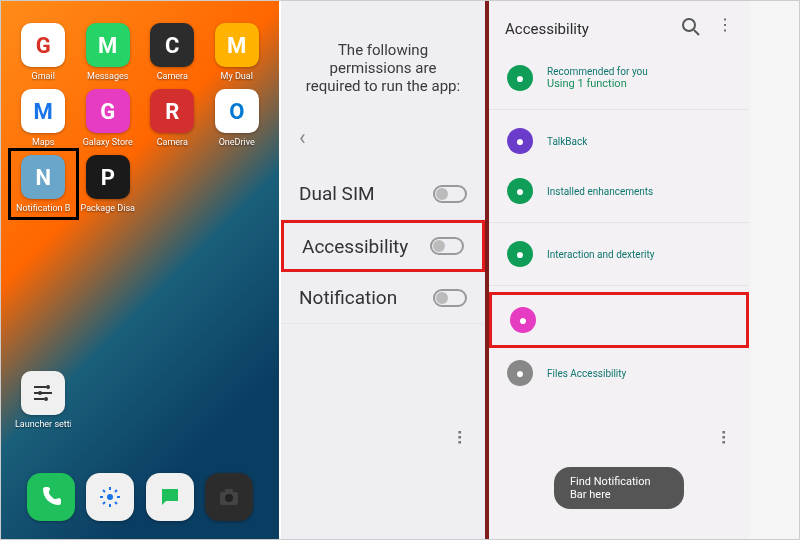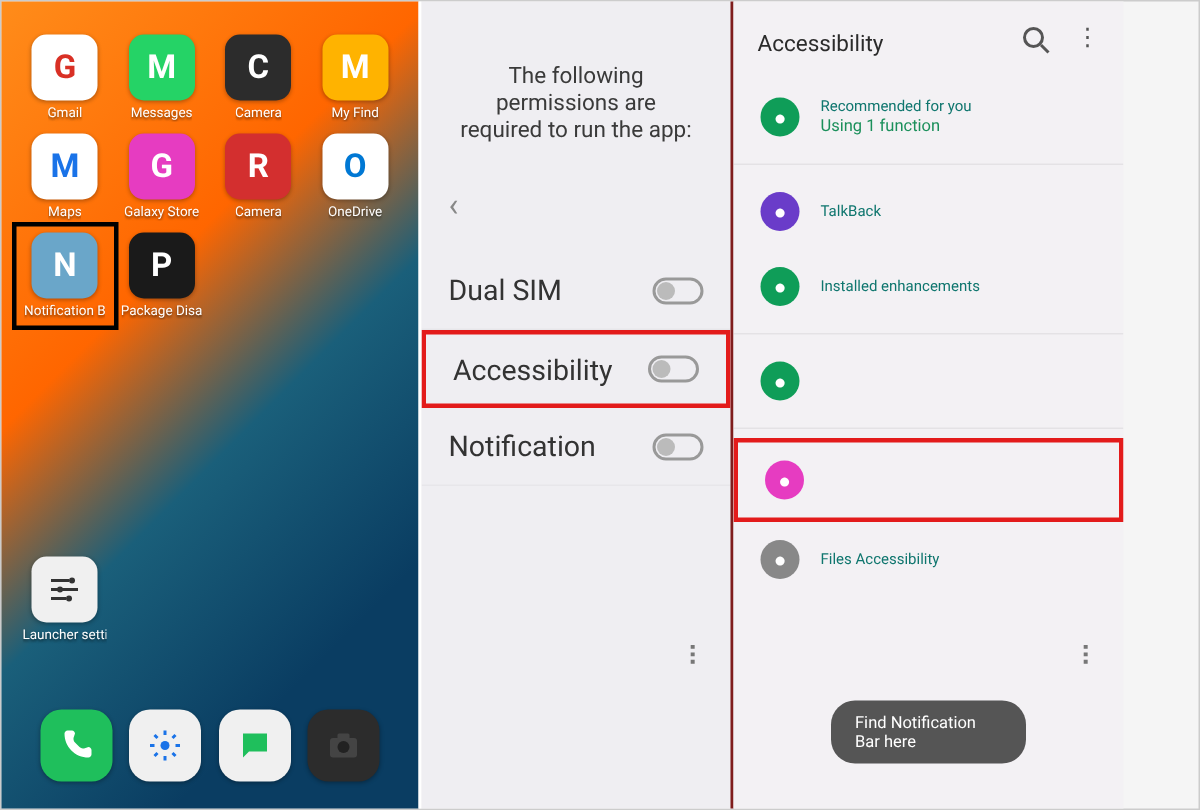--- a/index.html
+++ b/index.html
@@ -1,19 +1,19 @@
 <!DOCTYPE html>
 <html><head>
 <meta charset="utf-8">
 <style>
 *{margin:0;padding:0;box-sizing:border-box;font-family:Roboto,Arial,sans-serif}
 body{width:800px;height:540px;display:flex;border:1px solid #ccc;overflow:hidden;background:#f5f5f5}
 .panel{position:relative;height:100%;overflow:hidden}
 .panel1{width:280px;background:linear-gradient(135deg,#ff8c1a 0%,#ff6600 35%,#1a5f7a 55%,#0a3d62 80%);border-right:2px solid #fff}
-.panel2{width:208px;background:#efeef2;border-right:2px solid #7f1d1d}
+.panel2{width:208px;background:#efeef2;border-right:4px solid #7f1d1d}
 .panel3{width:260px;background:#f3f1f4}
 .grid{display:grid;grid-template-columns:repeat(4,1fr);gap:8px;padding:22px 14px 8px 14px}
 .icon{display:flex;flex-direction:column;align-items:center;gap:4px;cursor:pointer}
 .ibox{width:44px;height:44px;border-radius:10px;display:flex;align-items:center;justify-content:center;font-weight:bold;box-shadow:0 1px 3px rgba(0,0,0,.3)}
 .ilbl{font-size:9px;color:#fff;text-shadow:0 1px 2px rgba(0,0,0,.6);text-align:center;max-width:56px;overflow:hidden;white-space:nowrap}
 .hl{border:3px solid #000;padding:4px;margin:-7px}
 .dock{position:absolute;bottom:18px;left:0;right:0;display:flex;justify-content:space-around;padding:0 20px}
 .dock .ibox{width:48px;height:48px;border-radius:14px}
 .launcher{position:absolute;left:14px;bottom:110px;display:flex;flex-direction:column;align-items:center;gap:4px}
 .launcher .ibox{background:#f0f0f0}
@@ -50,21 +50,21 @@
       <div class="icon">
         <div class="ibox" style="background:#25d366;color:#fff;font-size:22px">M</div>
         <div class="ilbl">Messages</div>
       </div>
       <div class="icon">
         <div class="ibox" style="background:#2c2c2c;color:#fff;font-size:22px">C</div>
         <div class="ilbl">Camera</div>
       </div>
       <div class="icon">
         <div class="ibox" style="background:#ffb300;color:#fff;font-size:22px">M</div>
-        <div class="ilbl">My Find</div>
+        <div class="ilbl">My Dual</div>
       </div>
       <div class="icon">
         <div class="ibox" style="background:#fff;color:#1a73e8;font-size:22px">M</div>
         <div class="ilbl">Maps</div>
       </div>
       <div class="icon">
         <div class="ibox" style="background:#e63cc1;color:#fff;font-size:22px">G</div>
         <div class="ilbl">Galaxy Store</div>
       </div>
       <div class="icon">
@@ -170,20 +170,23 @@
       </div>
       <div class="srow">
         <div class="sicon" style="background:#0f9d58">●</div>
         <div>
           <div class="stxt">Installed enhancements</div>
         </div>
       </div>
       <div class="sep"></div>
       <div class="srow">
         <div class="sicon" style="background:#0f9d58">●</div>
+        <div>
+          <div class="stxt">Interaction and dexterity</div>
+        </div>
       </div>
       <div class="sep"></div>
       <div class="srow hlred">
         <div class="sicon" style="background:#e63cc1">●</div>
       </div>
       <div class="srow">
         <div class="sicon" style="background:#888">●</div>
         <div>
           <div class="stxt">Files Accessibility</div>
         </div>

